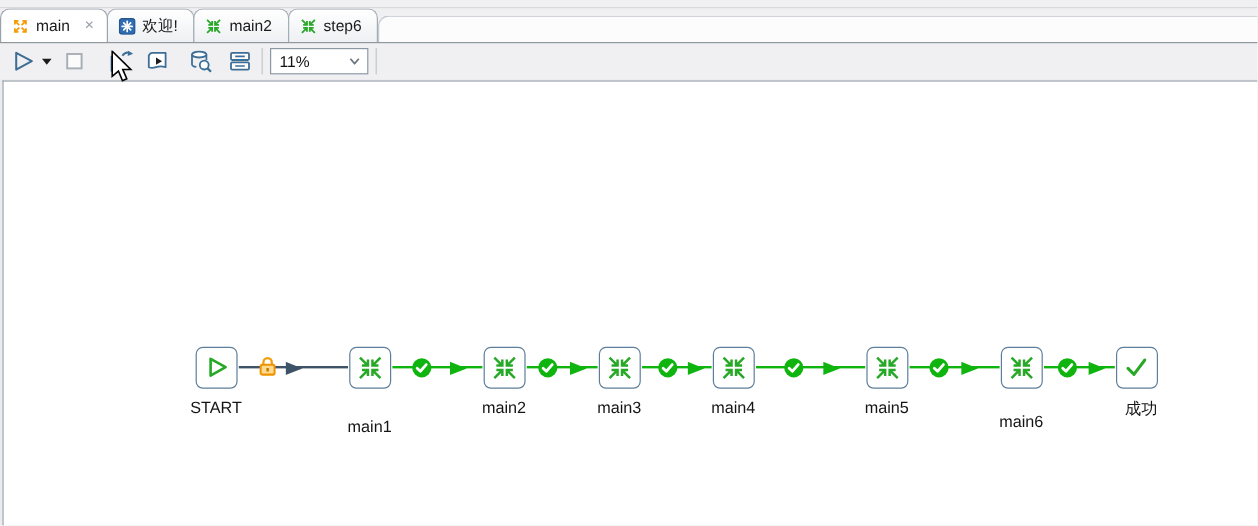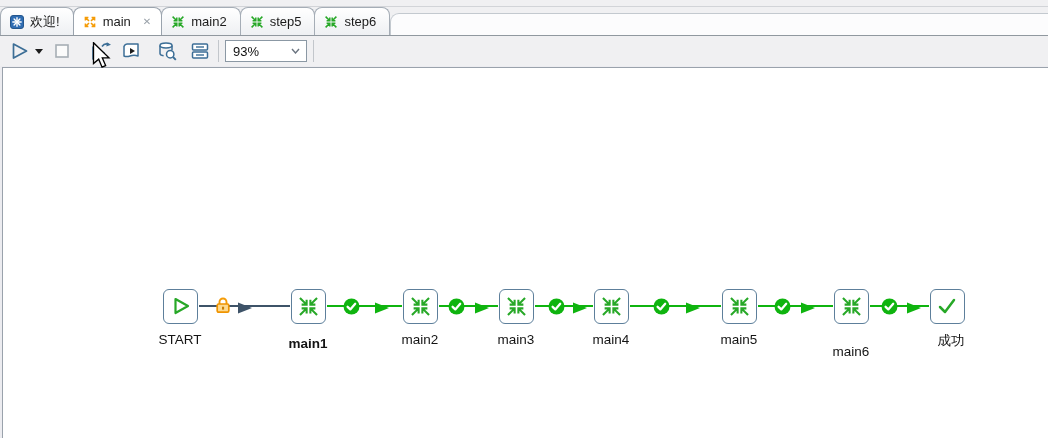--- a/index.html
+++ b/index.html
@@ -53,47 +53,47 @@
   
   .cursor { position:absolute; left:92px; top:42px; z-index:50; pointer-events:none; }
 </style>
 </head>
 <body>
 
 <div class="top-strip"></div>
 
 <div class="tabbar">
   <div id="tabs" style="display:flex;">
+      <div class="tab active">
+        <span style="display: flex;">
+          <svg width="14" height="14" viewBox="0 0 14 14">
+            <g stroke="#f59c07" stroke-width="1.5" fill="none">
+              <path d="M6,6 L2.4,2.4 M2.4,5.4 L2.4,2.4 L5.4,2.4"></path>
+              <path d="M8,6 L11.6,2.4 M8.6,2.4 L11.6,2.4 L11.6,5.4"></path>
+              <path d="M6,8 L2.4,11.6 M2.4,8.6 L2.4,11.6 L5.4,11.6"></path>
+              <path d="M8,8 L11.6,11.6 M8.6,11.6 L11.6,11.6 L11.6,8.6"></path>
+            </g>
+          </svg>
+        </span>
+        <span>main</span>
+        <span class="close">✕</span>
+      </div>
       <div class="tab">
         <span style="display: flex;">
           <svg width="14" height="14" viewBox="0 0 14 14">
             <rect x="0.5" y="0.5" width="13" height="13" rx="2.5" fill="#2f6db3" stroke="#24568c"></rect>
             <g stroke="#fff" stroke-width="1.4" stroke-linecap="round">
               <line x1="7" y1="2.8" x2="7" y2="11.2"></line>
               <line x1="2.8" y1="7" x2="11.2" y2="7"></line>
               <line x1="4.1" y1="4.1" x2="9.9" y2="9.9"></line>
               <line x1="9.9" y1="4.1" x2="4.1" y2="9.9"></line>
             </g>
           </svg>
         </span>
         <span>欢迎!</span>
-      </div>
-      <div class="tab active">
-        <span style="display: flex;">
-          <svg width="14" height="14" viewBox="0 0 14 14">
-            <g stroke="#f59c07" stroke-width="1.5" fill="none">
-              <path d="M6,6 L2.4,2.4 M2.4,5.4 L2.4,2.4 L5.4,2.4"></path>
-              <path d="M8,6 L11.6,2.4 M8.6,2.4 L11.6,2.4 L11.6,5.4"></path>
-              <path d="M6,8 L2.4,11.6 M2.4,8.6 L2.4,11.6 L5.4,11.6"></path>
-              <path d="M8,8 L11.6,11.6 M8.6,11.6 L11.6,11.6 L11.6,8.6"></path>
-            </g>
-          </svg>
-        </span>
-        <span>main</span>
-        <span class="close">✕</span>
       </div>
       <div class="tab">
         <span style="display: flex;">
           <svg width="14" height="14" viewBox="0 0 14 14">
             <g stroke="#27a827" stroke-width="1.5" fill="none">
               <path d="M1.6,1.6 L5.8,5.8 M5.8,2.6 L5.8,5.8 L2.6,5.8"></path>
               <path d="M12.4,1.6 L8.2,5.8 M8.2,2.6 L8.2,5.8 L11.4,5.8"></path>
               <path d="M1.6,12.4 L5.8,8.2 M5.8,11.4 L5.8,8.2 L2.6,8.2"></path>
               <path d="M12.4,12.4 L8.2,8.2 M8.2,11.4 L8.2,8.2 L11.4,8.2"></path>
             </g>
@@ -105,33 +105,20 @@
         <span style="display: flex;">
           <svg width="14" height="14" viewBox="0 0 14 14">
             <g stroke="#27a827" stroke-width="1.5" fill="none">
               <path d="M1.6,1.6 L5.8,5.8 M5.8,2.6 L5.8,5.8 L2.6,5.8"></path>
               <path d="M12.4,1.6 L8.2,5.8 M8.2,2.6 L8.2,5.8 L11.4,5.8"></path>
               <path d="M1.6,12.4 L5.8,8.2 M5.8,11.4 L5.8,8.2 L2.6,8.2"></path>
               <path d="M12.4,12.4 L8.2,8.2 M8.2,11.4 L8.2,8.2 L11.4,8.2"></path>
             </g>
           </svg>
         </span>
-        <span>step5</span>
-      </div>
-      <div class="tab">
-        <span style="display: flex;">
-          <svg width="14" height="14" viewBox="0 0 14 14">
-            <g stroke="#27a827" stroke-width="1.5" fill="none">
-              <path d="M1.6,1.6 L5.8,5.8 M5.8,2.6 L5.8,5.8 L2.6,5.8"></path>
-              <path d="M12.4,1.6 L8.2,5.8 M8.2,2.6 L8.2,5.8 L11.4,5.8"></path>
-              <path d="M1.6,12.4 L5.8,8.2 M5.8,11.4 L5.8,8.2 L2.6,8.2"></path>
-              <path d="M12.4,12.4 L8.2,8.2 M8.2,11.4 L8.2,8.2 L11.4,8.2"></path>
-            </g>
-          </svg>
-        </span>
         <span>step6</span>
       </div>
     </div>
   <div class="tab-filler"></div>
 </div>
 
 <div class="toolbar" id="toolbar">
     <button class="tbtn" style="margin-left: 0px;">
       <span style="display: flex;">
         <svg width="21" height="20" viewBox="0 0 20 20">
@@ -186,21 +173,21 @@
         <svg width="20" height="20" viewBox="0 0 20 20">
           <rect x="2.5" y="3" width="15" height="6" rx="1" fill="#fff" stroke="#3c6e96" stroke-width="1.5"></rect>
           <rect x="2.5" y="11" width="15" height="6" rx="1" fill="#fff" stroke="#3c6e96" stroke-width="1.5"></rect>
           <line x1="6" y1="6" x2="14" y2="6" stroke="#3c6e96" stroke-width="1.4"></line>
           <line x1="6" y1="14" x2="14" y2="14" stroke="#3c6e96" stroke-width="1.4"></line>
         </svg>
       </span>
     </button>
     <div class="vsep"></div>
     <div class="zoom-combo">
-      <span>93%</span>
+      <span>11%</span>
       <span style="display: flex;">
         <svg width="9" height="6" viewBox="0 0 9 6">
           <polyline points="1,1 4.5,5 8,1" fill="none" stroke="#6b7480" stroke-width="1.4"></polyline>
         </svg>
       </span>
     </div>
     <div class="vsep"></div>
   </div>
 
 <div class="canvas" id="canvas">
@@ -274,21 +261,21 @@
         <svg width="25" height="25" viewBox="0 0 24 24">
           <g stroke="#27a827" stroke-width="2" fill="none">
             <path d="M3.8,3.8 L10.2,10.2 M10.2,5.4 L10.2,10.2 L5.4,10.2"></path>
             <path d="M20.2,3.8 L13.8,10.2 M13.8,5.4 L13.8,10.2 L18.6,10.2"></path>
             <path d="M3.8,20.2 L10.2,13.8 M10.2,18.6 L10.2,13.8 L5.4,13.8"></path>
             <path d="M20.2,20.2 L13.8,13.8 M13.8,18.6 L13.8,13.8 L18.6,13.8"></path>
           </g>
         </svg>
       </span>
     </div>
-    <div class="node-label" style="left: 257px; top: 268px; font-weight: bold;">main1</div>
+    <div class="node-label" style="left: 257px; top: 280px;">main1</div>
     <div class="node" style="left: 399.5px; top: 220.5px;">
       <span style="display: flex;">
         <svg width="25" height="25" viewBox="0 0 24 24">
           <g stroke="#27a827" stroke-width="2" fill="none">
             <path d="M3.8,3.8 L10.2,10.2 M10.2,5.4 L10.2,10.2 L5.4,10.2"></path>
             <path d="M20.2,3.8 L13.8,10.2 M13.8,5.4 L13.8,10.2 L18.6,10.2"></path>
             <path d="M3.8,20.2 L10.2,13.8 M10.2,18.6 L10.2,13.8 L5.4,13.8"></path>
             <path d="M20.2,20.2 L13.8,13.8 M13.8,18.6 L13.8,13.8 L18.6,13.8"></path>
           </g>
         </svg>

